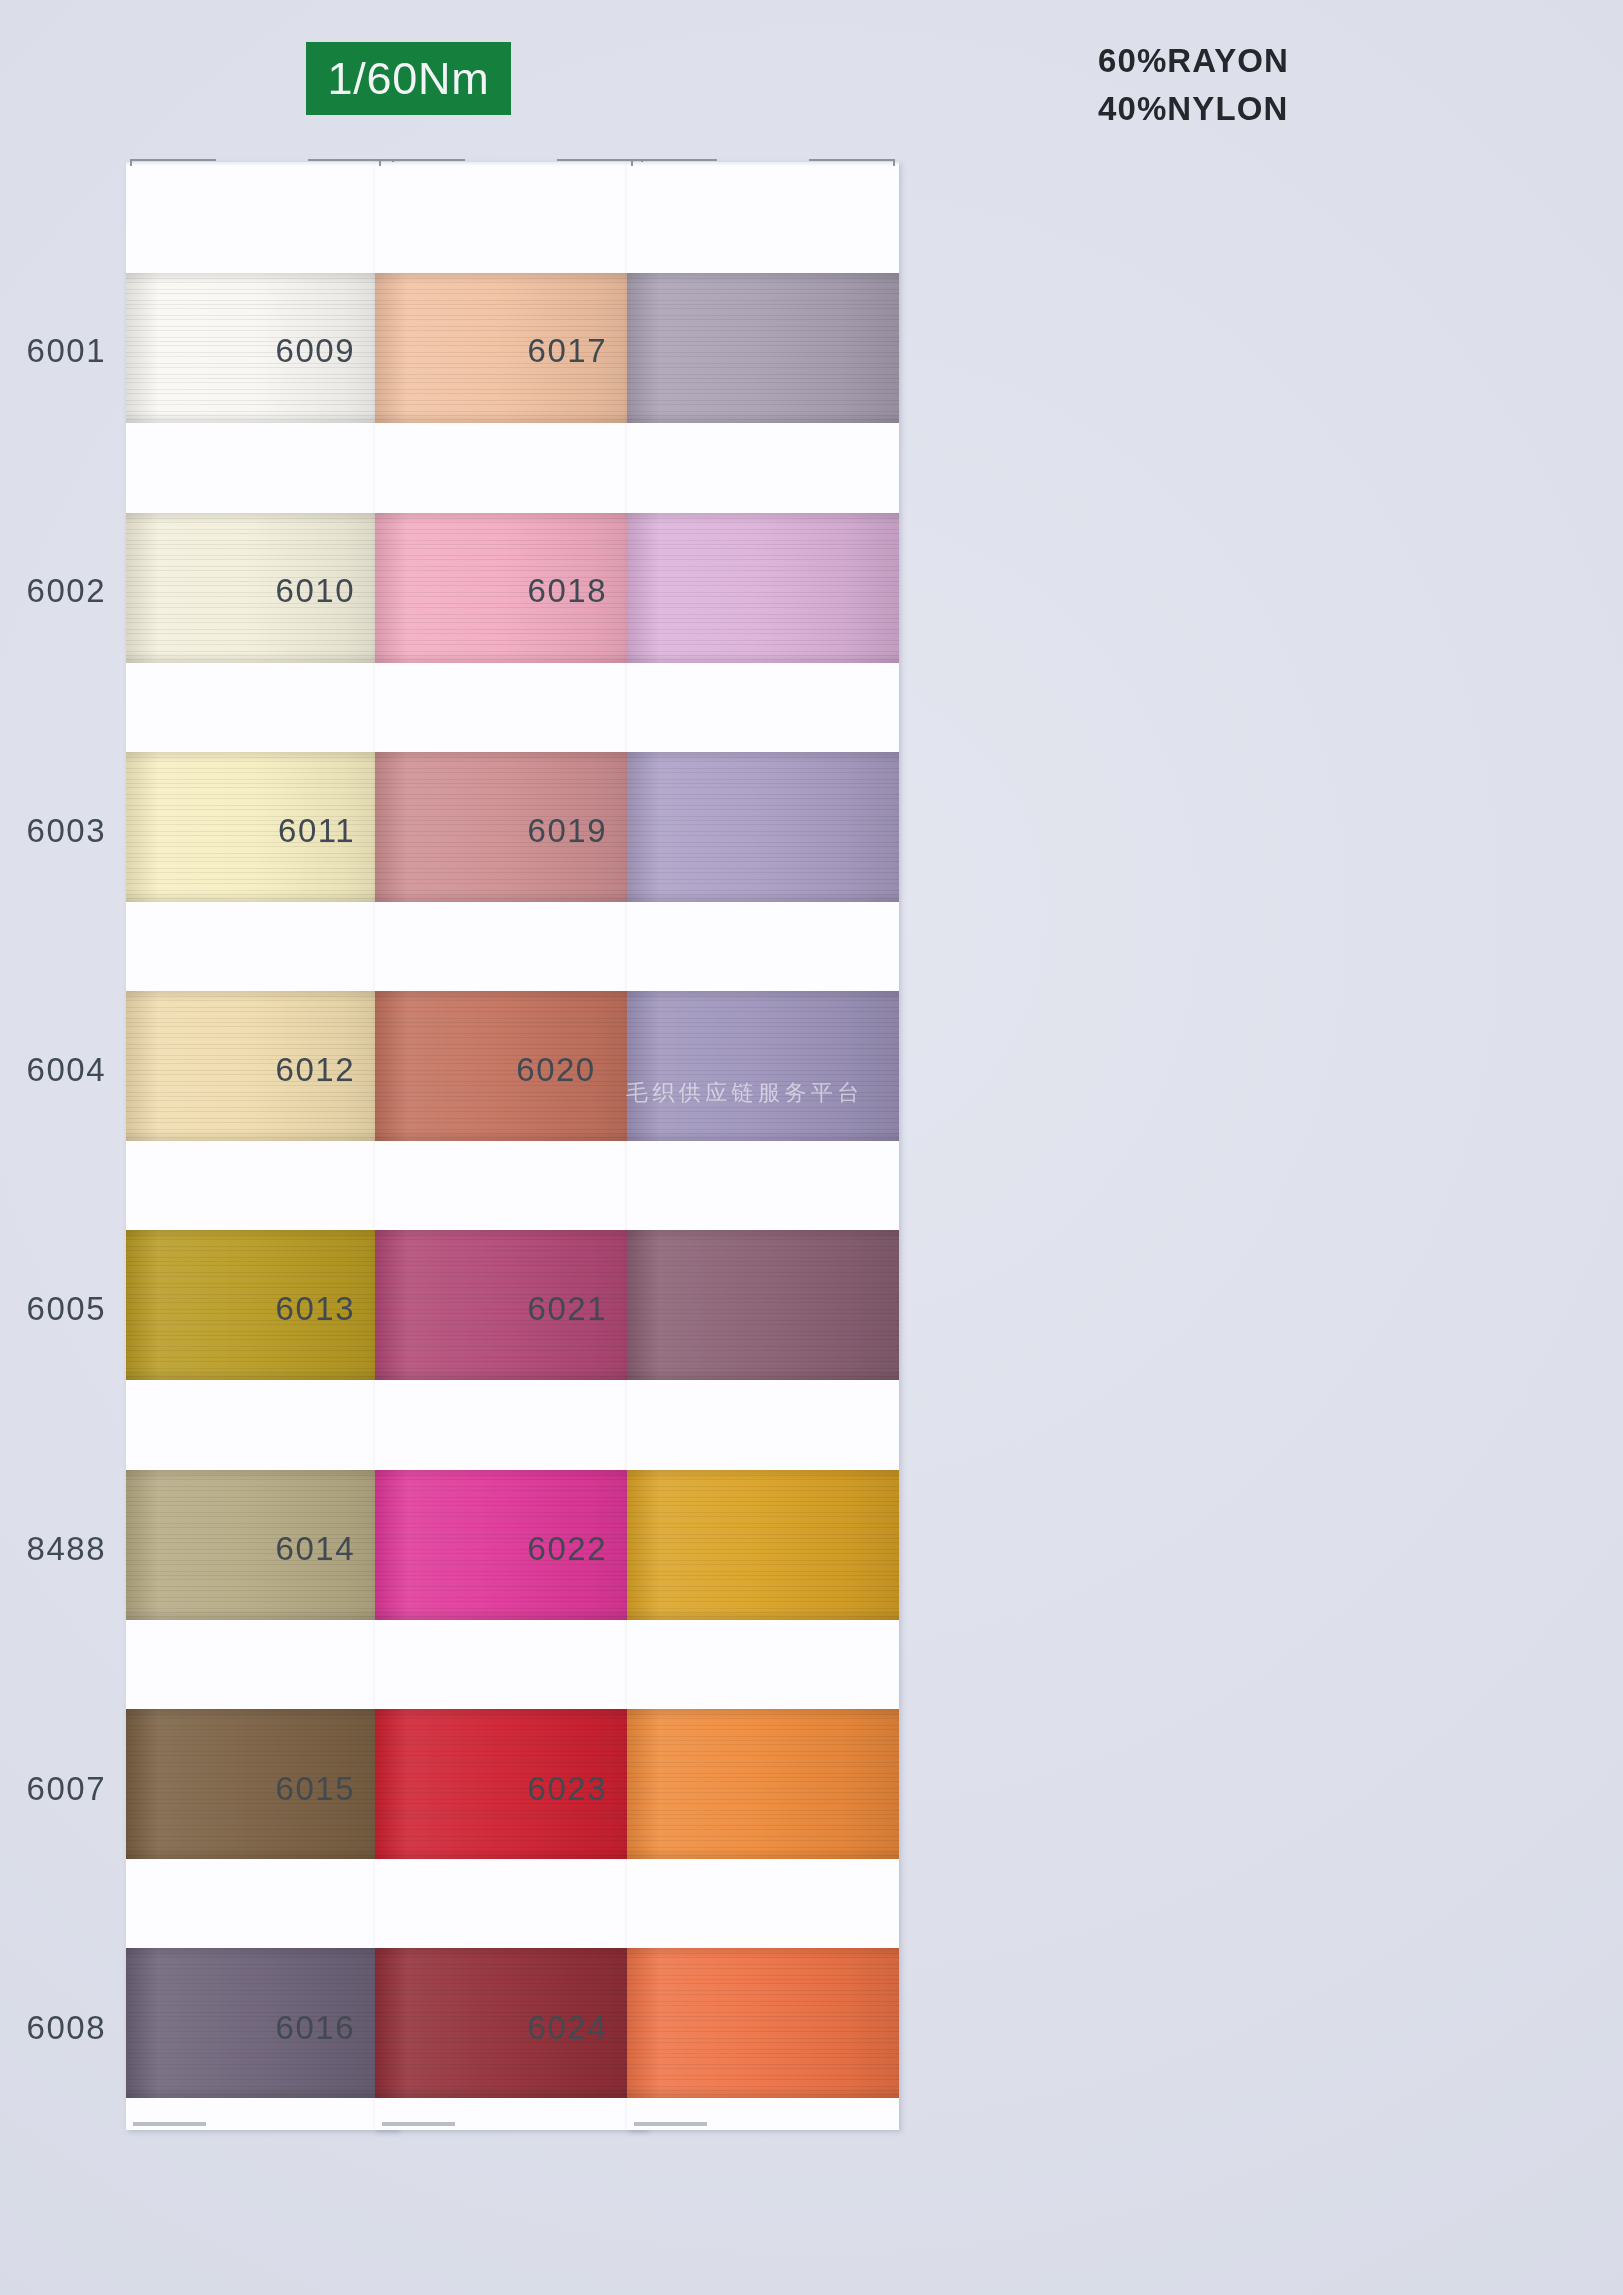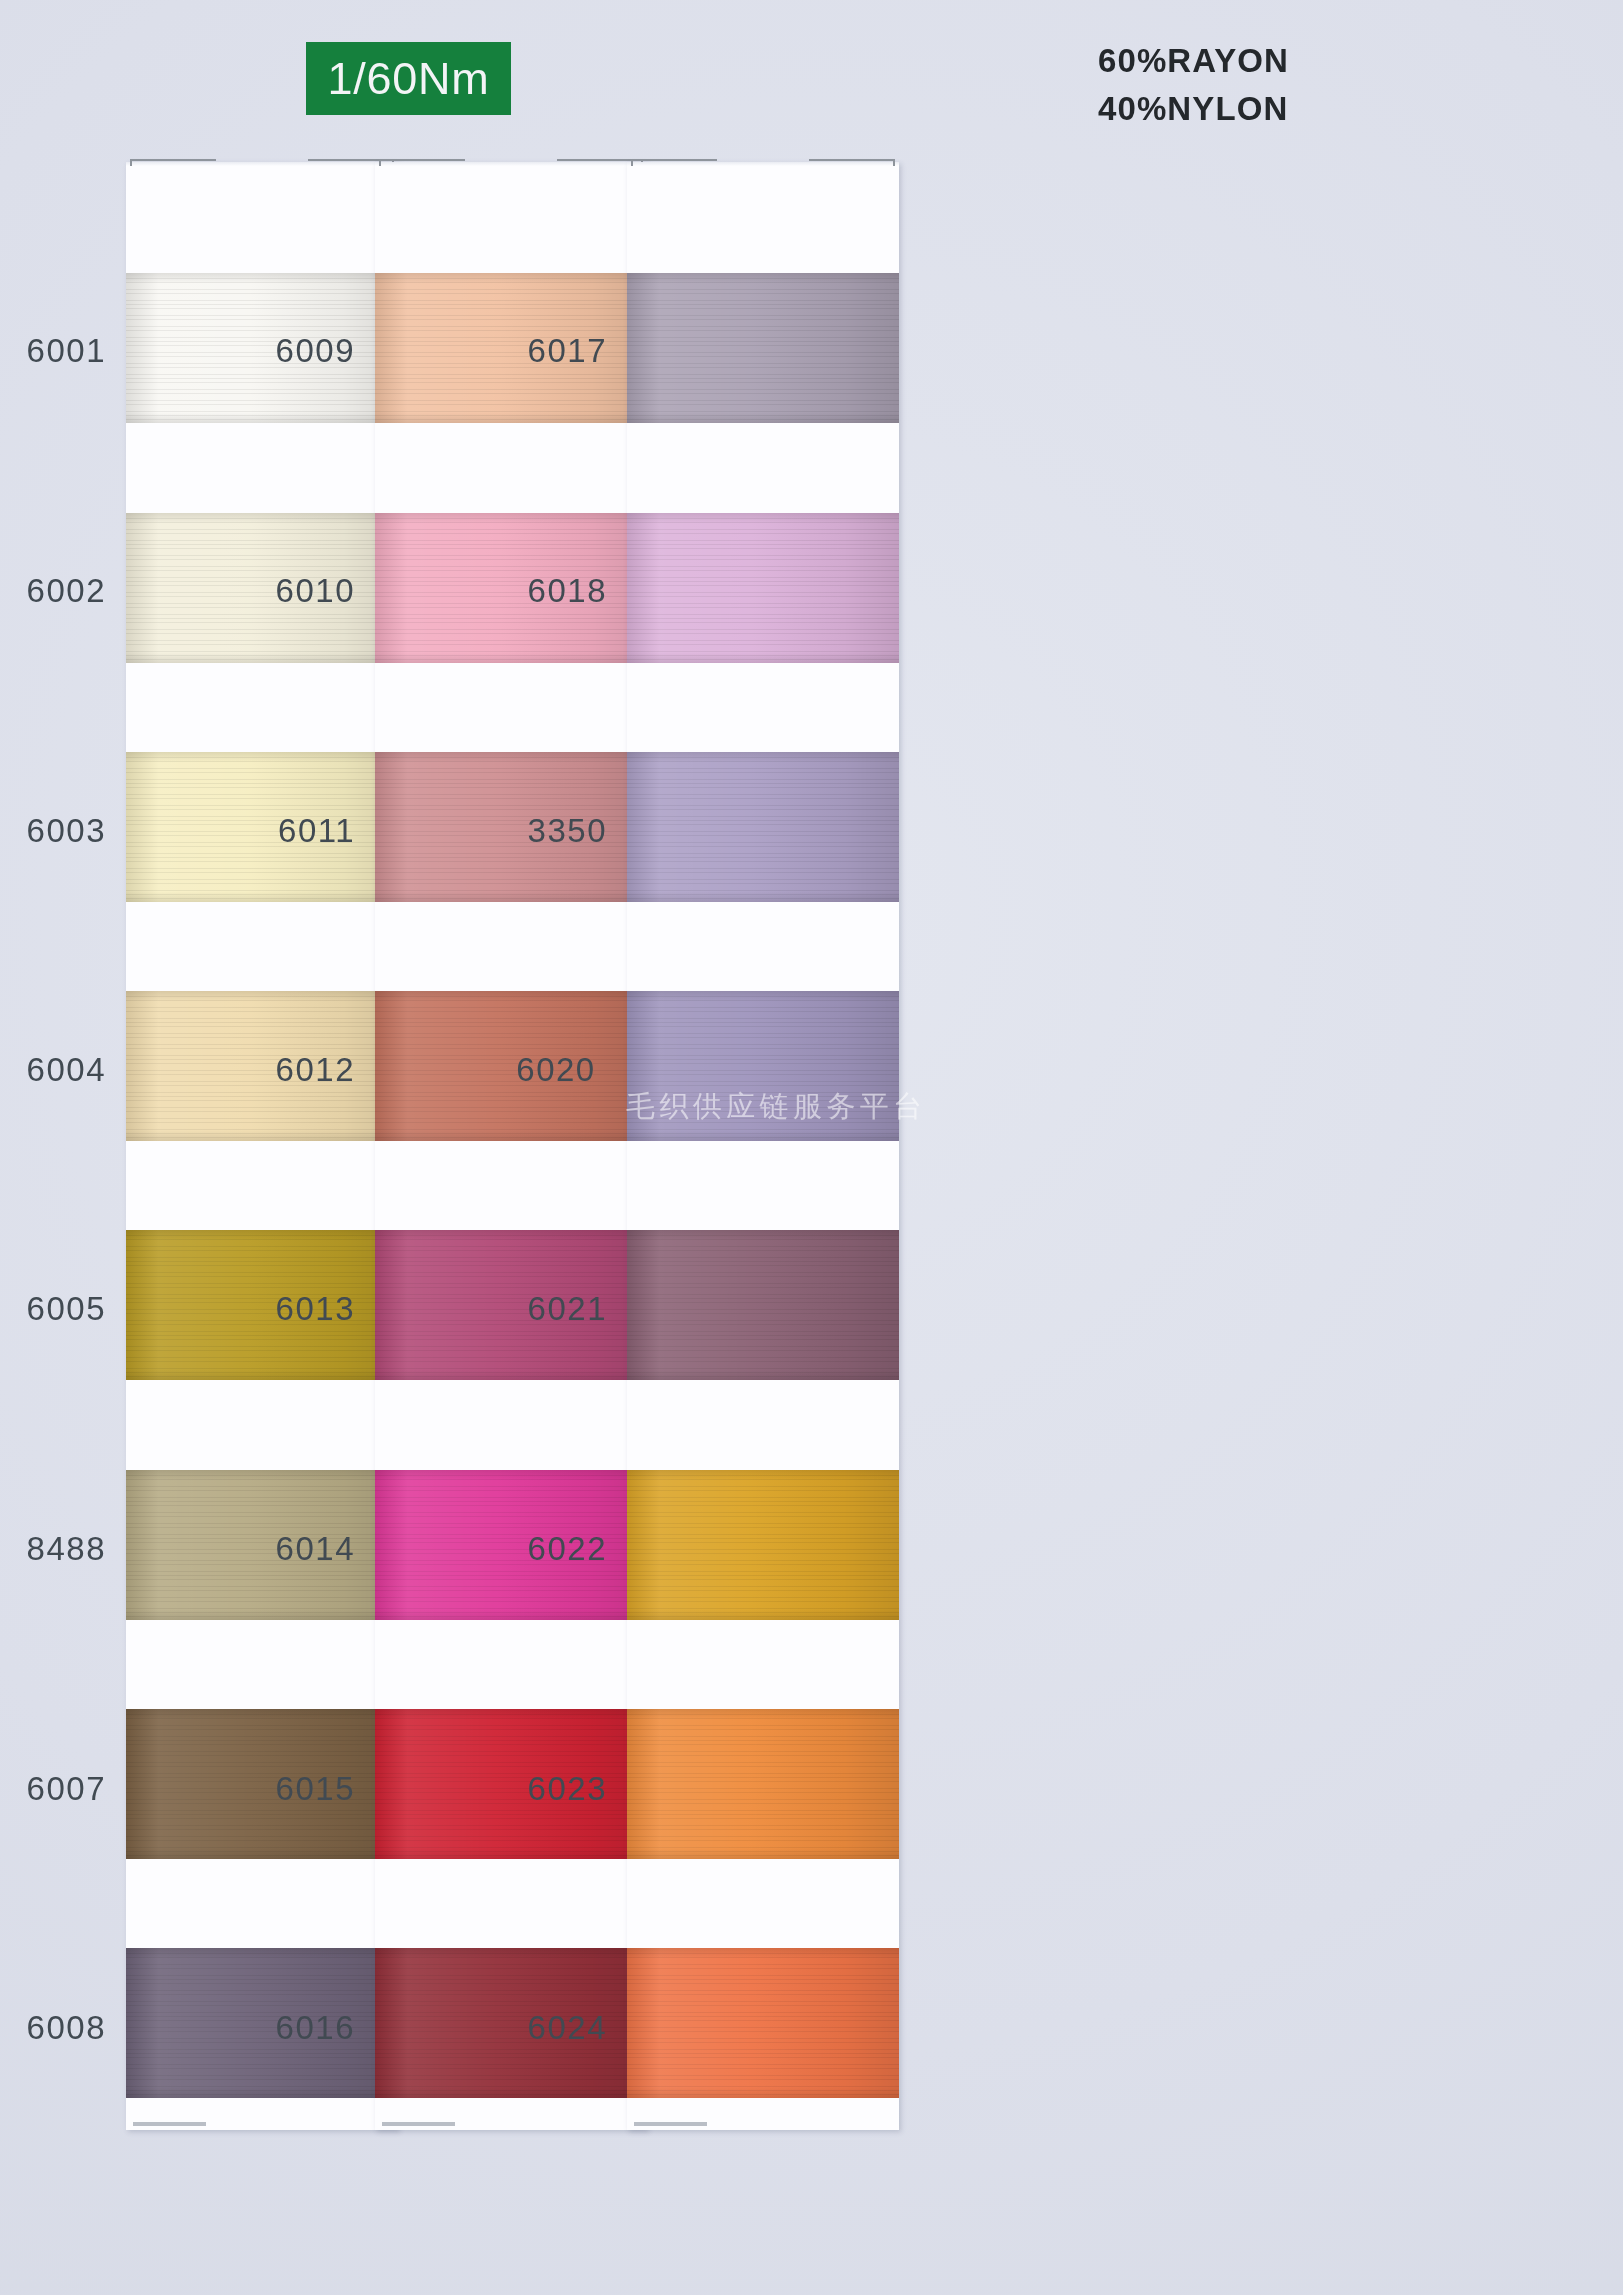--- a/index.html
+++ b/index.html
@@ -116,22 +116,22 @@
     position:absolute;left:626px;top:1076px;width:381px;height:161px;
     pointer-events:none;
   }
   #wm-main{
     font-size:70px;font-weight:700;color:rgba(255,255,255,.62);
     letter-spacing:1.5px;line-height:1;
     font-family:"DejaVu Sans",sans-serif;
     text-shadow:0 0.7px 0.7px rgba(0,0,0,.05);
   }
   #wm-sub{
-    margin-top:16px;
-    font-size:29px;font-weight:400;color:rgba(255,255,255,.55);
+    margin-top:6px;
+    font-size:22px;font-weight:400;color:rgba(255,255,255,.55);
     letter-spacing:4.4px;line-height:1;
     font-family:"DejaVu Sans",sans-serif;
   }
 </style>
 </head>
 <body>
 
 <div id="paper-bg"></div>
 
 <div id="header">
@@ -327,21 +327,21 @@
         </div>
         <div class="swatch" style="top: 1786px; height: 150px;">
           <div class="fill" style="background: rgb(239, 116, 71);"></div>
           <div class="threads"></div>
           <div class="sheen"></div>
           <div class="edgeshade"></div>
         </div>
       </div>
       <div class="code-label" style="top: 170px; left: -122px; width: 102px;">6017</div>
       <div class="code-label" style="top: 410px; left: -122px; width: 102px;">6018</div>
-      <div class="code-label" style="top: 650px; left: -122px; width: 102px;">3350</div>
+      <div class="code-label" style="top: 650px; left: -122px; width: 102px;">6019</div>
       <div class="code-label" style="top: 889px; left: -122px; width: 102px; text-align: center;">6020</div>
       <div class="code-label" style="top: 1128px; left: -122px; width: 102px;">6021</div>
       <div class="code-label" style="top: 1368px; left: -122px; width: 102px;">6022</div>
       <div class="code-label" style="top: 1608px; left: -122px; width: 102px;">6023</div>
       <div class="code-label" style="top: 1847px; left: -122px; width: 102px;">6024</div>
     </div>
   </div>
 
 <div id="watermark">
   <div id="wm-sub">毛织供应链服务平台</div>

